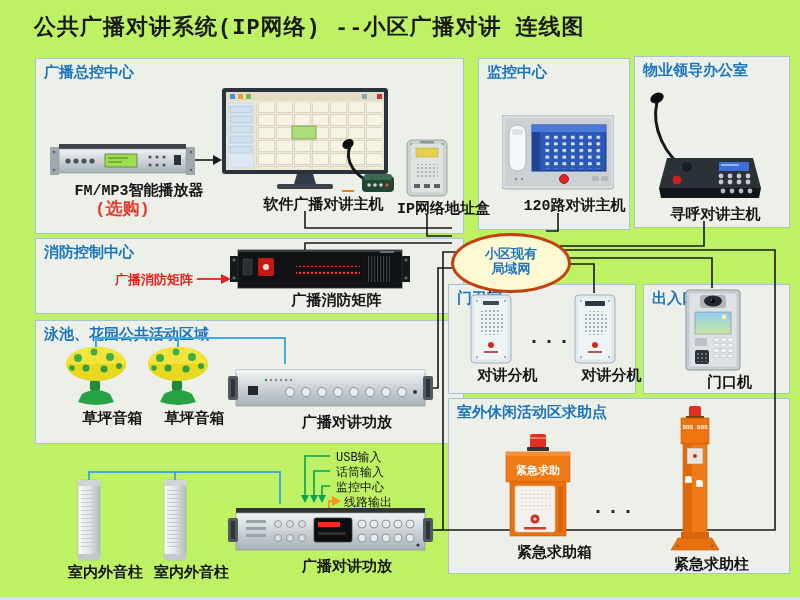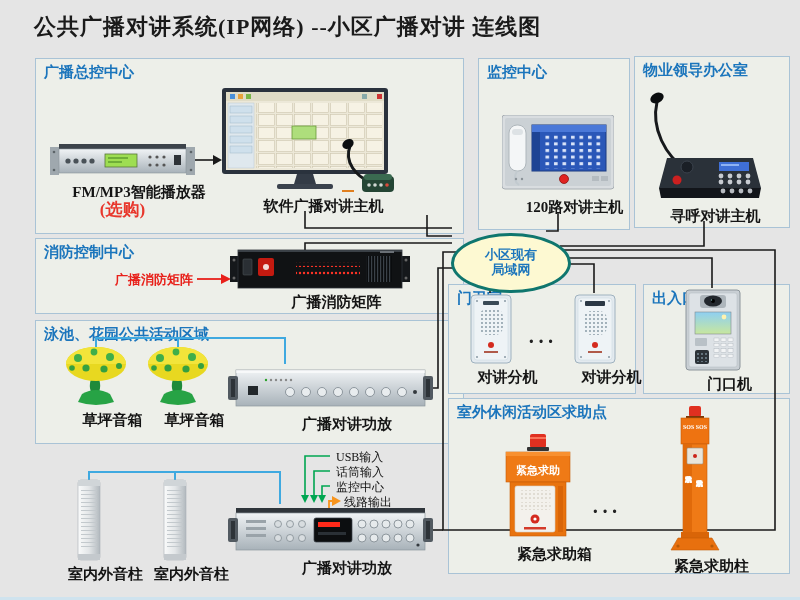--- a/index.html
+++ b/index.html
@@ -1,26 +1,26 @@
 <!DOCTYPE html>
 <html><head>
 <meta charset="utf-8">
 <style>
   html,body{margin:0;padding:0;background:#fff;}
-  #stage{position:relative;width:800px;height:600px;background:#e5e5e5;overflow:hidden;
-         font-family:Liberation Serif, serif;}
+  #stage{position:relative;width:800px;height:600px;background:#bef264;overflow:hidden;
+         font-family:Liberation Mono, monospace;}
   #page-title{position:absolute;left:34px;top:12px;font-size:22px;font-weight:bold;color:#1a1a1a;margin:0;letter-spacing:1px;}
   .zone{position:absolute;background:#edefe9;border:1px solid #a9c3d6;z-index:0;}
   .zlabel{position:absolute;left:8px;top:4px;font-size:15px;font-weight:bold;color:#1b75bc;white-space:nowrap;}
   #wires{position:absolute;left:0;top:0;z-index:1;pointer-events:none;}
   .dev{position:absolute;display:flex;flex-direction:column;align-items:center;z-index:2;}
   .dlabel{font-size:15px;font-weight:bold;color:#141414;white-space:nowrap;margin-top:2px;line-height:1.1;margin-left:33px;}
   .note{font-size:17px;font-weight:bold;color:#e8372c;line-height:1.1;}
   #lan-cloud{position:absolute;left:451px;top:233px;width:114px;height:54px;border-radius:50%;
-             background:#fdf9d2;border:3px solid #0f766e;display:flex;flex-direction:column;
+             background:#fdf9d2;border:3px solid #c2410c;display:flex;flex-direction:column;
              align-items:center;justify-content:center;z-index:5;}
   #lan-cloud span{font-size:13px;font-weight:bold;color:#1b75bc;line-height:1.15;}
   .fire-signal{position:absolute;left:115px;top:271px;font-size:13px;font-weight:bold;color:#e8201a;z-index:2;white-space:nowrap;}
   .inlabel{position:absolute;font-size:12px;color:#111;z-index:3;white-space:nowrap;}
   .inlabel.out{color:#111;}
   .dots{position:absolute;font-size:20px;font-weight:bold;color:#222;letter-spacing:3px;z-index:2;}
   .vtext{position:absolute;writing-mode:vertical-rl;text-orientation:upright;color:#fff;font-size:7px;font-weight:bold;line-height:1;z-index:3;}
   #bottom-edge{position:absolute;left:0;top:597px;width:800px;height:3px;background:#cfe3ee;}
 </style>
 </head>
@@ -200,20 +200,35 @@
       <ellipse cx="12" cy="8" rx="6" ry="4.5" fill="#0c0e10" transform="rotate(-30 12 8)"></ellipse>
       <rect x="26" y="40" width="32" height="16" rx="4" fill="#244534"></rect>
       <rect x="28" y="38" width="28" height="6" rx="3" fill="#3a6a50"></rect>
       <circle cx="33" cy="49" r="1.8" fill="#cfd8d2"></circle>
         <circle cx="39" cy="49" r="1.8" fill="#cfd8d2"></circle>
       <circle cx="45" cy="49" r="1.8" fill="#cfd8d2"></circle>
         <circle cx="51" cy="49" r="1.8" fill="#d84a3a"></circle>
     </svg>
   </div>
 
+  <div class="dev" style="left:382px;top:138px;width:90px">
+    <svg width="54" height="62" viewBox="0 0 54 62">
+      <rect x="7" y="2" width="40" height="56" rx="5" fill="#ccd3d0" stroke="#99a39f"></rect>
+      <rect x="11" y="6" width="32" height="48" rx="3" fill="#dfe4e1"></rect>
+      <rect x="20" y="3" width="14" height="2.5" fill="#8a96a0"></rect>
+      <rect x="16" y="10" width="22" height="9" fill="#e6cf4a" stroke="#b9a32e" stroke-width="0.5"></rect>
+      <rect x="16" y="26" width="22" height="14" fill="url(#pdots)"></rect>
+      <rect x="14" y="46" width="6" height="4" fill="#5a6468"></rect>
+        <rect x="24" y="46" width="6" height="4" fill="#5a6468"></rect>
+      <rect x="34" y="46" width="6" height="4" fill="#5a6468"></rect>
+      <circle cx="11" cy="6" r="1" fill="#8a948f"></circle>
+        <circle cx="43" cy="6" r="1" fill="#8a948f"></circle>
+    </svg>
+    <div class="dlabel">IP网络地址盒</div>
+  </div>
 
   <div class="dev" style="left:498px;top:115px;width:120px">
     <svg width="112" height="82" viewBox="0 0 112 82">
       <rect x="0" y="0" width="112" height="74" rx="3" fill="#d9dde0" stroke="#a8afb4"></rect>
       <rect x="3" y="3" width="106" height="68" rx="2" fill="#cbd1d5"></rect>
       <rect x="30" y="10" width="74" height="46" fill="#2a57b8" stroke="#1a3a80"></rect>
       <rect x="30" y="10" width="74" height="7" fill="#4a78d8"></rect>
       <rect x="30" y="17" width="8" height="39" fill="#1e4494"></rect>
       <rect x="40" y="20" width="62" height="34" fill="url(#pwhite)"></rect>
       <rect x="7" y="10" width="17" height="46" rx="8" fill="#f4f6f7" stroke="#aeb6bb"></rect>

